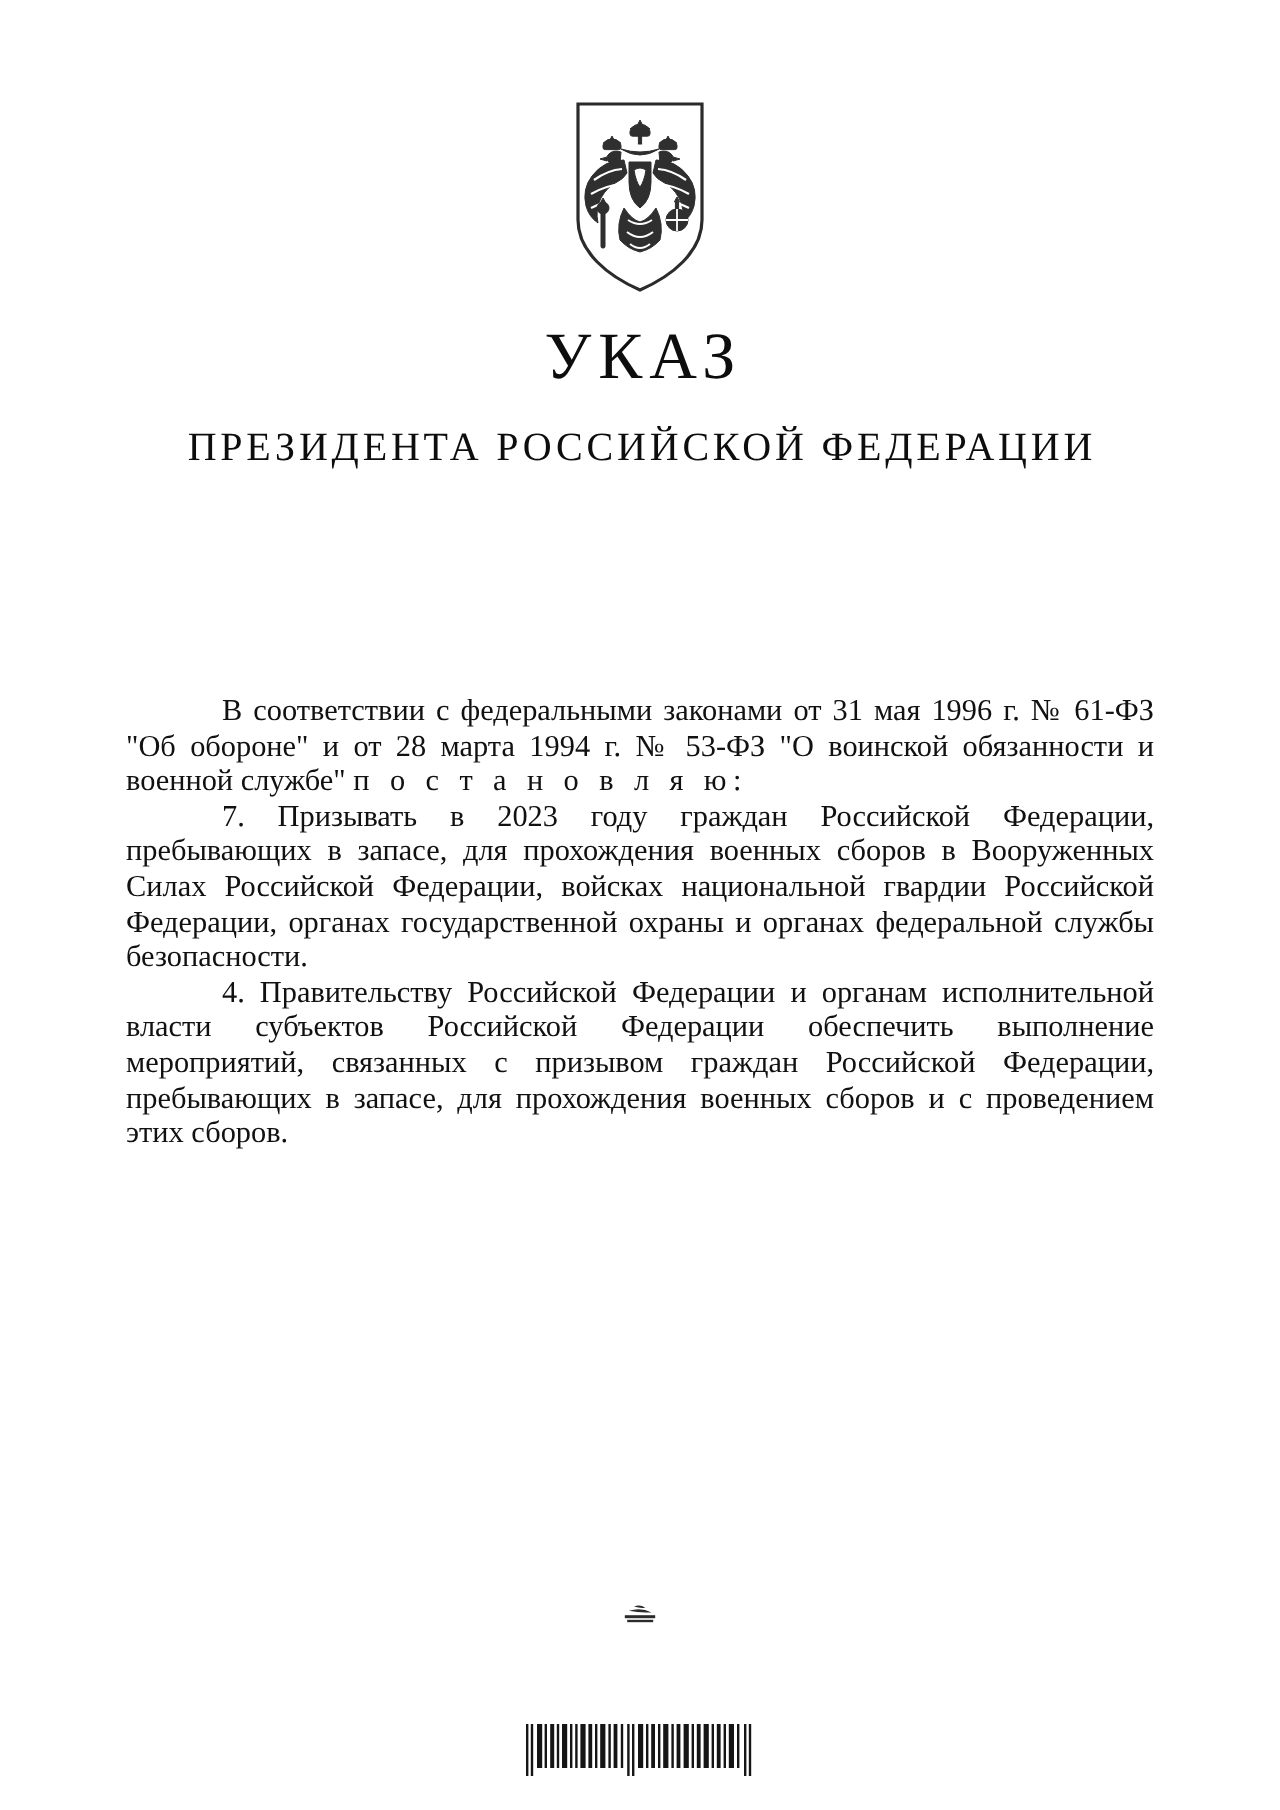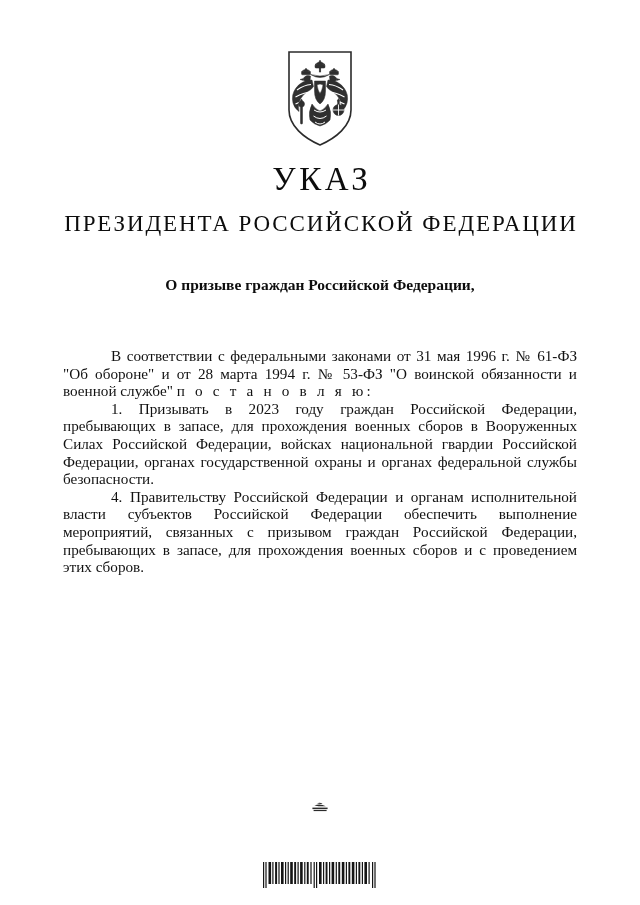--- a/index.html
+++ b/index.html
@@ -51,21 +51,21 @@
   .doc-title {
     font-size: 33px;
     line-height: 38px;
     letter-spacing: 3.5px;
     font-weight: 400;
     margin: 0;
     padding-left: 3.5px;
     color: #0d0d0d;
   }
   .doc-subtitle-org {
-    font-size: 23px;
+    font-size: 20px;
     line-height: 24px;
     letter-spacing: 1.9px;
     margin: 14px 0 0 0;
     font-weight: 400;
     padding-left: 1.9px;
     color: #0d0d0d;
   }
 
   
   .doc-heading {
@@ -189,26 +189,25 @@
       </g>
     </svg>
   </div>
 
   <div class="title-block">
     <div class="doc-title">УКАЗ</div>
     <div class="doc-subtitle-org">ПРЕЗИДЕНТА РОССИЙСКОЙ ФЕДЕРАЦИИ</div>
   </div>
 
   <div class="doc-heading">
-    <span class="hl">О призыве граждан Российской Федерации,</span>
   </div>
 
   <div class="body-text">
     <p class="para"><span>В соответствии с федеральными законами от 31 мая 1996 г. № 61-ФЗ "Об обороне" и от 28 марта 1994 г. № 53-ФЗ "О воинской обязанности и военной службе" </span><span class="spaced">п о с т а н о в л я ю:</span></p>
-    <p class="para">1. Призывать в 2023 году граждан Российской Федерации, пребывающих в запасе, для прохождения военных сборов в Вооруженных Силах Российской Федерации, войсках национальной гвардии Российской Федерации, органах государственной охраны и органах федеральной службы безопасности.</p>
+    <p class="para">7. Призывать в 2023 году граждан Российской Федерации, пребывающих в запасе, для прохождения военных сборов в Вооруженных Силах Российской Федерации, войсках национальной гвардии Российской Федерации, органах государственной охраны и органах федеральной службы безопасности.</p>
     <p class="para">4. Правительству Российской Федерации и органам исполнительной власти субъектов Российской Федерации обеспечить выполнение мероприятий, связанных с призывом граждан Российской Федерации, пребывающих в запасе, для прохождения военных сборов и с проведением этих сборов.</p>
   </div>
 
   <div class="barcode-block">
     <svg class="barcode-mark" viewBox="0 0 22 11" aria-hidden="true">
       <g fill="#2b2b2b">
         <path d="M8 1.3 q3 -1.3 5.6 0.6 q-2.4 0.4 -5.6 -0.6 Z"></path>
         <path d="M5.4 3.4 q6 -2 11.4 0.8 q-5.8 0.4 -11.4 -0.8 Z"></path>
         <path d="M3.4 5.6 h15.2 v1.5 h-15.2 Z"></path>
         <path d="M4.6 7.9 h13 v1.2 h-13 Z"></path>

